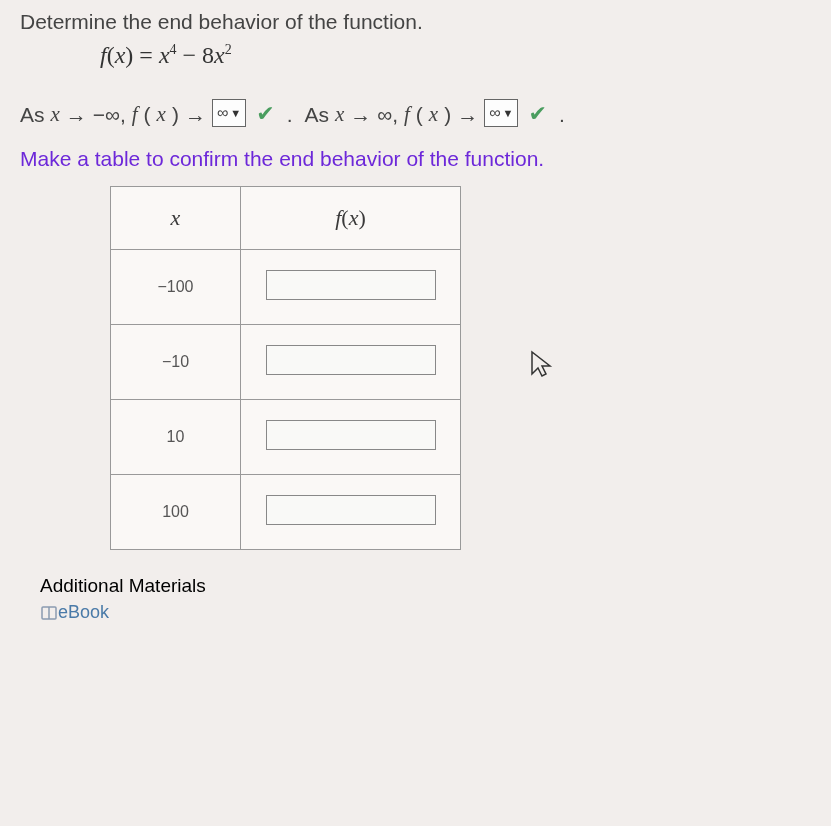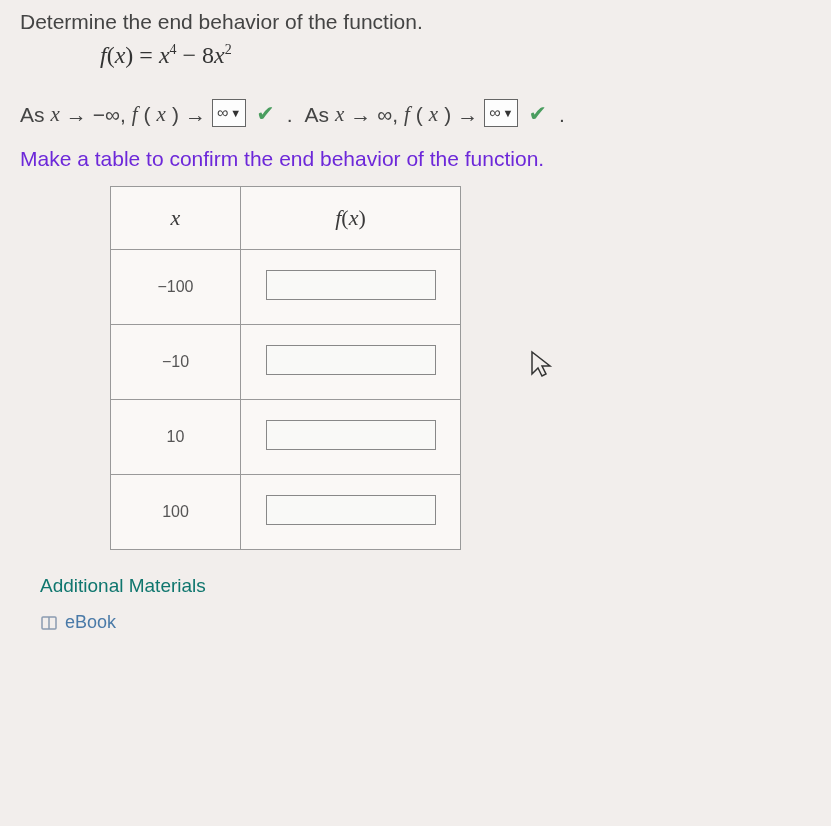--- a/index.html
+++ b/index.html
@@ -110,31 +110,31 @@
     }
     .answer-box {
       display: inline-block;
       width: 170px;
       height: 30px;
       border: 1px solid #888;
       background: #f9f9f7;
     }
     .additional {
       font-size: 19px;
-      color: #0f766e;
+      color: #000000;
       margin-left: 20px;
-      margin-bottom: 15px;
+      margin-bottom: 5px;
     }
     .links {
       margin-left: 20px;
     }
     .link-item {
       display: flex;
       align-items: center;
-      gap: 7px;
+      gap: 0;
       color: #4a7aa8;
       font-size: 18px;
       margin-bottom: 6px;
       cursor: pointer;
     }
     .link-icon {
       width: 18px;
       height: 18px;
       display: inline-flex;
       align-items: center;

